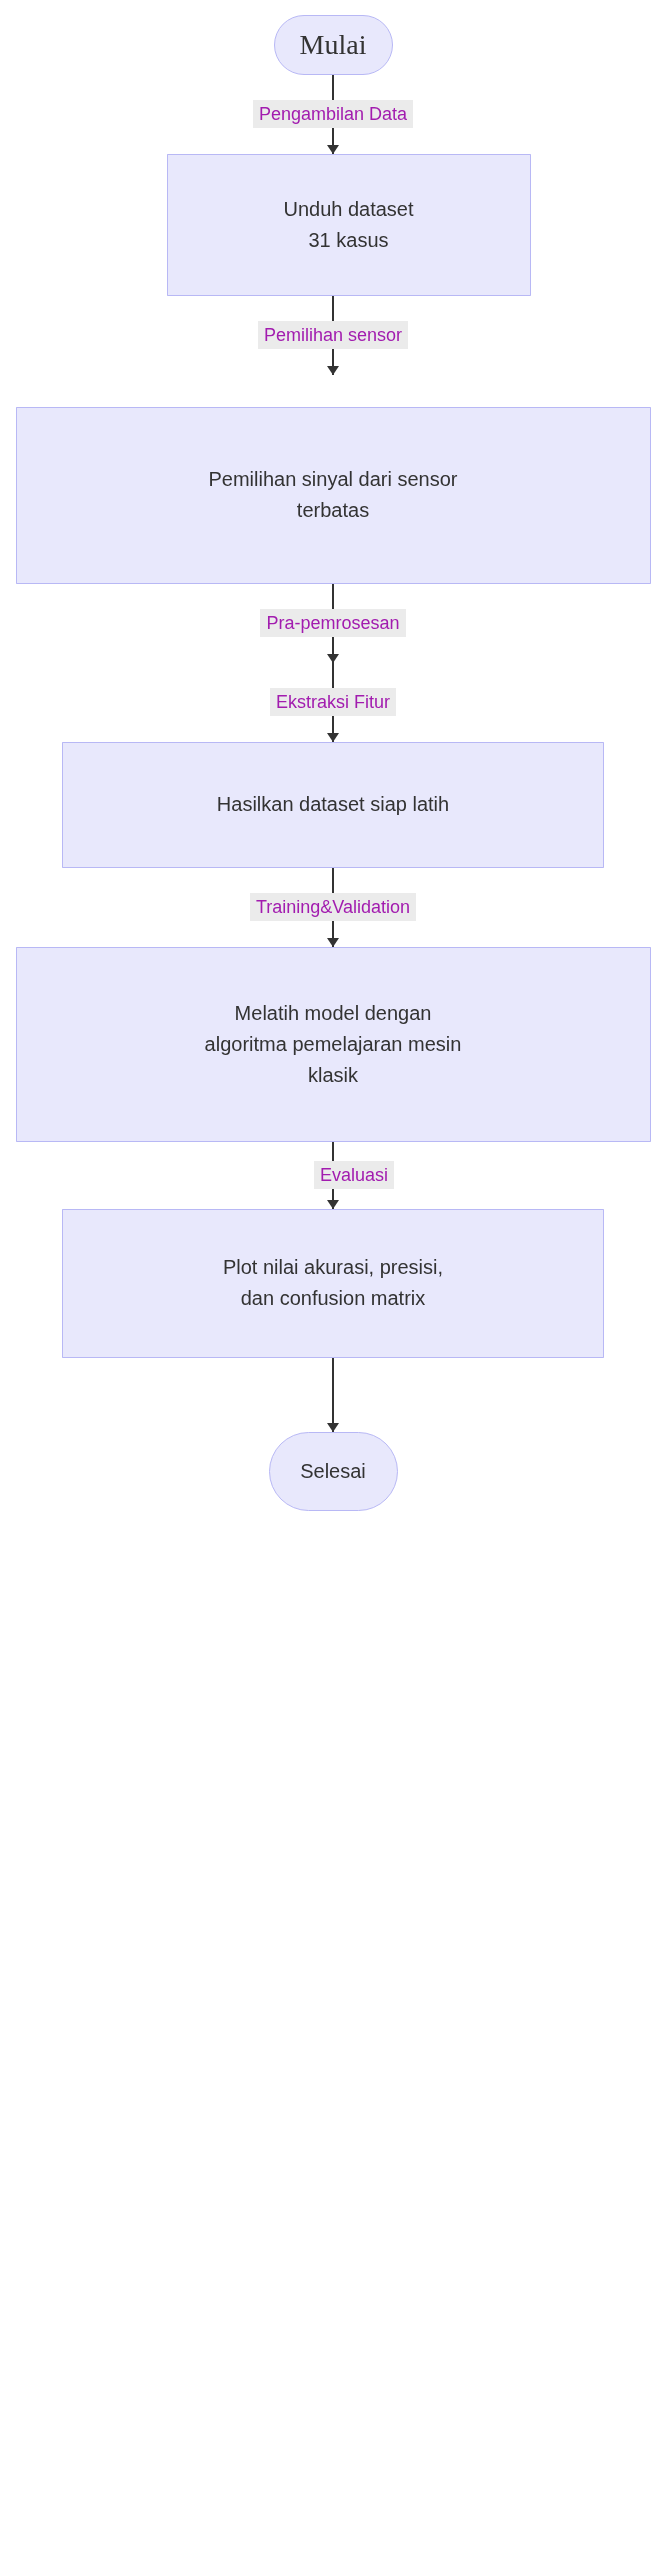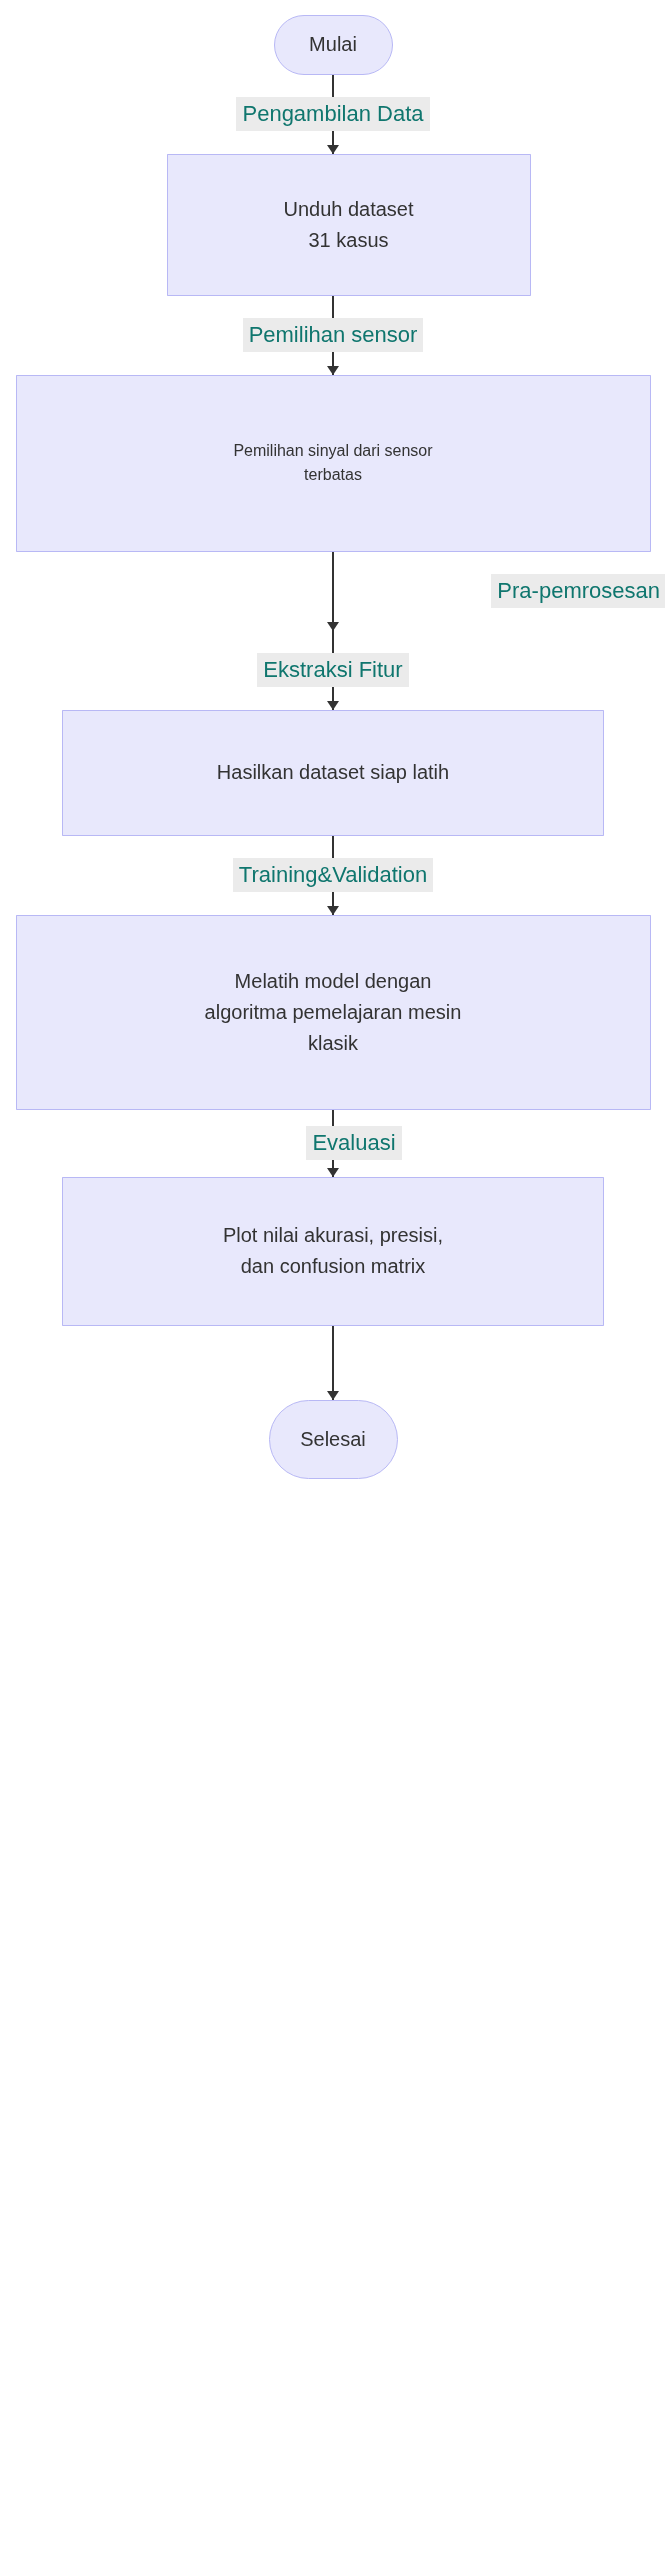--- a/index.html
+++ b/index.html
@@ -43,25 +43,25 @@
   .node-stadium {
     border-radius: 6709px;
   }
 
   .node-label {
     padding: 0 9.4px;
     white-space: pre-line;
   }
 
   
-  .n-mulai     { width: 119px;  height: 60px; font-size: 20px; }
+  .n-mulai     { width: 119px;  height: 60px; font-size: 28px; font-family: Liberation Serif, serif; }
   .n-selesai   { width: 129px;  height: 79px; font-size: 20px; }
 
   .n-unduh     { width: 364px;  height: 142px; font-size: 20px; margin-left: 31px; }
-  .n-pemilihan { width: 635px;  height: 177px; font-size: 16px; }
+  .n-pemilihan { width: 635px;  height: 177px; font-size: 20px; margin-top: 32px; }
   .n-normalisasi { width: 635px; height: 250px; font-size: 20px; }
   .n-hasilkan  { width: 542px;  height: 126px; font-size: 20px; }
   .n-melatih   { width: 635px;  height: 195px; font-size: 20px; }
   .n-plot      { width: 542px;  height: 149px; font-size: 20px; }
 
   
   .connector {
     position: relative;
     width: 100%;
     display: flex;
@@ -88,31 +88,31 @@
     height: 0;
     border-left: 6px solid transparent;
     border-right: 6px solid transparent;
     border-top: 9.4px solid #333333;
   }
 
   .edge-label {
     position: relative;
     z-index: 2;
     background: #ebebeb;
-    color: #0f766e;
-    font-size: 22px;
+    color: #a21caf;
+    font-size: 18px;
     line-height: 1.35;
     padding: 2px 6px;
     white-space: nowrap;
   }
 
   
   .c-1 { height: 79px; }
   .c-2 { height: 79px; text-align: right; }
-  .c-3 { height: 79px; justify-content: flex-end; }
+  .c-3 { height: 79px; }
   .c-4 { height: 79px; }
   .c-5 { height: 79px; }
   .c-6 { height: 67px; padding-left: 42px; }
   .c-plain { height: 74px; }
 
   .spacer-top { height: 14.8px; }
 </style>
 </head>
 <body>
 

